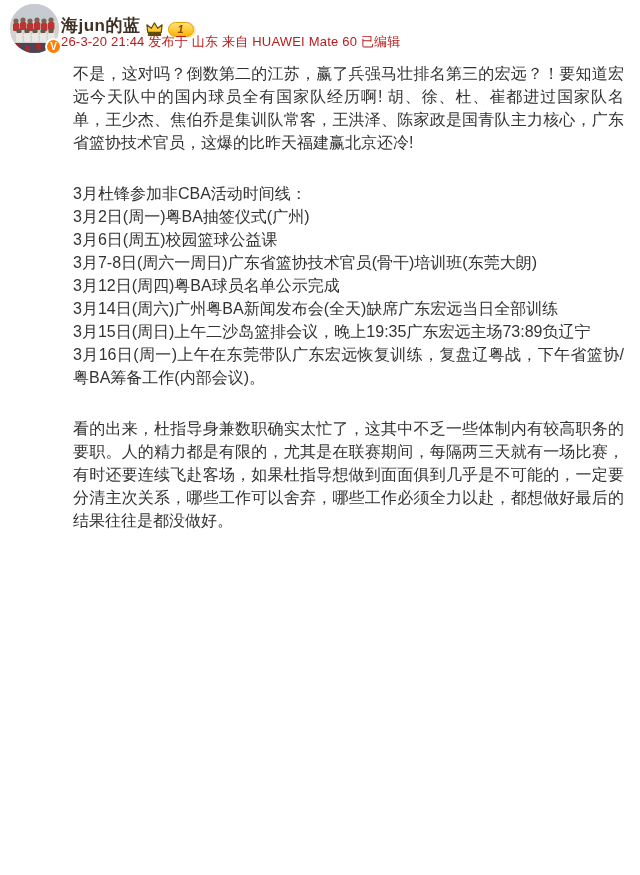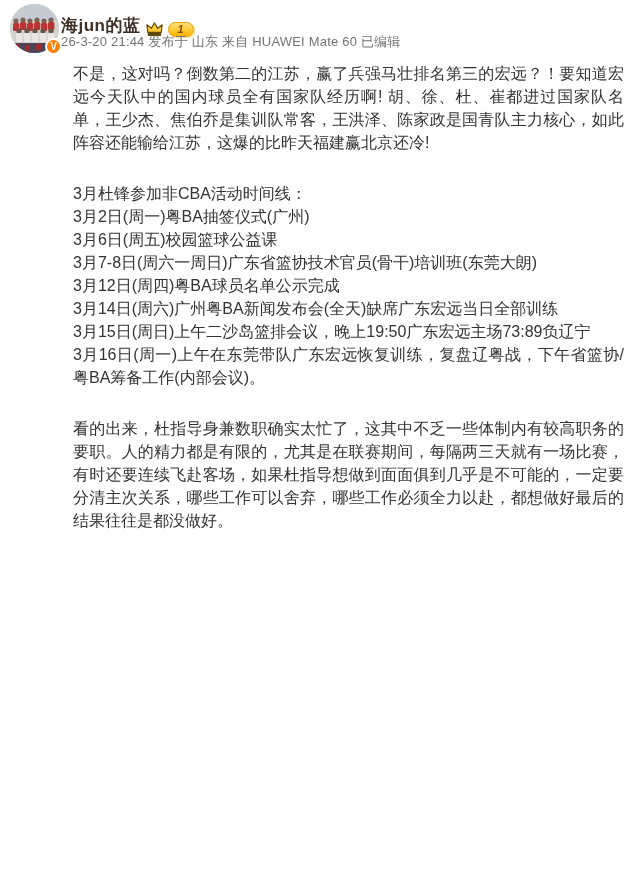--- a/index.html
+++ b/index.html
@@ -32,21 +32,21 @@
   .crown { display: flex; align-items: center; }
   .vip-pill {
     height: 15px; min-width: 26px; padding: 0 7px;
     background: linear-gradient(#ffe27a, #ffb400);
     border: 1px solid #dfa000; border-radius: 9px;
     color: #8a4a00; font-size: 11px; font-style: italic; font-weight: bold;
     display: flex; align-items: center; justify-content: center;
     box-shadow: 2px 1px 0 0 #ffe9ad;
     line-height: 1;
   }
-  .meta { position: absolute; left: 61px; top: 33px; font-size: 13px; color: #737373; letter-spacing: 0.2px; }
+  .meta { position: absolute; left: 61px; top: 33px; font-size: 13px; color: #b91c1c; letter-spacing: 0.2px; }
 
   
   .content { padding: 5px 16px 0 73px; }
   .blk {
     margin: 0 0 28px 0;
     font-size: 16px; line-height: 23px; color: #333333;
     white-space: pre-wrap;
     text-align: justify;
   }
   .blk:last-child { margin-bottom: 0; }
@@ -112,25 +112,25 @@
           <rect x="2.5" y="15.5" width="19" height="4" rx="1.2" fill="#5e4a08"></rect>
         </svg>
       </span>
       <span class="vip-pill">1</span>
     </div>
 
     <div class="meta">26-3-20 21:44 发布于 山东 来自 HUAWEI Mate 60 已编辑</div>
   </div>
 
   <div class="content">
-    <p class="blk">不是，这对吗？倒数第二的江苏，赢了兵强马壮排名第三的宏远？！要知道宏远今天队中的国内球员全有国家队经历啊! 胡、徐、杜、崔都进过国家队名单，王少杰、焦伯乔是集训队常客，王洪泽、陈家政是国青队主力核心，如此阵容还能输给江苏，这爆的比昨天福建赢北京还冷!</p>
+    <p class="blk">不是，这对吗？倒数第二的江苏，赢了兵强马壮排名第三的宏远？！要知道宏远今天队中的国内球员全有国家队经历啊! 胡、徐、杜、崔都进过国家队名单，王少杰、焦伯乔是集训队常客，王洪泽、陈家政是国青队主力核心，广东省篮协技术官员，这爆的比昨天福建赢北京还冷!</p>
     <p class="blk">3月杜锋参加非CBA活动时间线：
 3月2日(周一)粤BA抽签仪式(广州)
 3月6日(周五)校园篮球公益课
 3月7-8日(周六一周日)广东省篮协技术官员(骨干)培训班(东莞大朗)
 3月12日(周四)粤BA球员名单公示完成
 3月14日(周六)广州粤BA新闻发布会(全天)缺席广东宏远当日全部训练
-3月15日(周日)上午二沙岛篮排会议，晚上19:50广东宏远主场73:89负辽宁
+3月15日(周日)上午二沙岛篮排会议，晚上19:35广东宏远主场73:89负辽宁
 3月16日(周一)上午在东莞带队广东宏远恢复训练，复盘辽粤战，下午省篮协/粤BA筹备工作(内部会议)。</p>
     <p class="blk">看的出来，杜指导身兼数职确实太忙了，这其中不乏一些体制内有较高职务的要职。人的精力都是有限的，尤其是在联赛期间，每隔两三天就有一场比赛，有时还要连续飞赴客场，如果杜指导想做到面面俱到几乎是不可能的，一定要分清主次关系，哪些工作可以舍弃，哪些工作必须全力以赴，都想做好最后的结果往往是都没做好。</p>
   </div>
 
 </div>
 
 </body></html>

